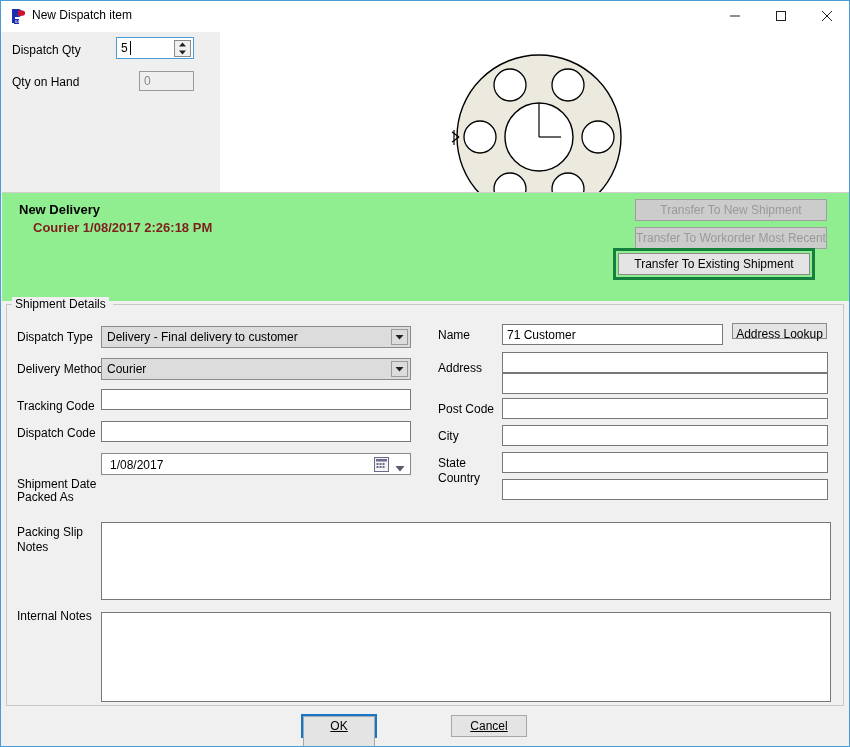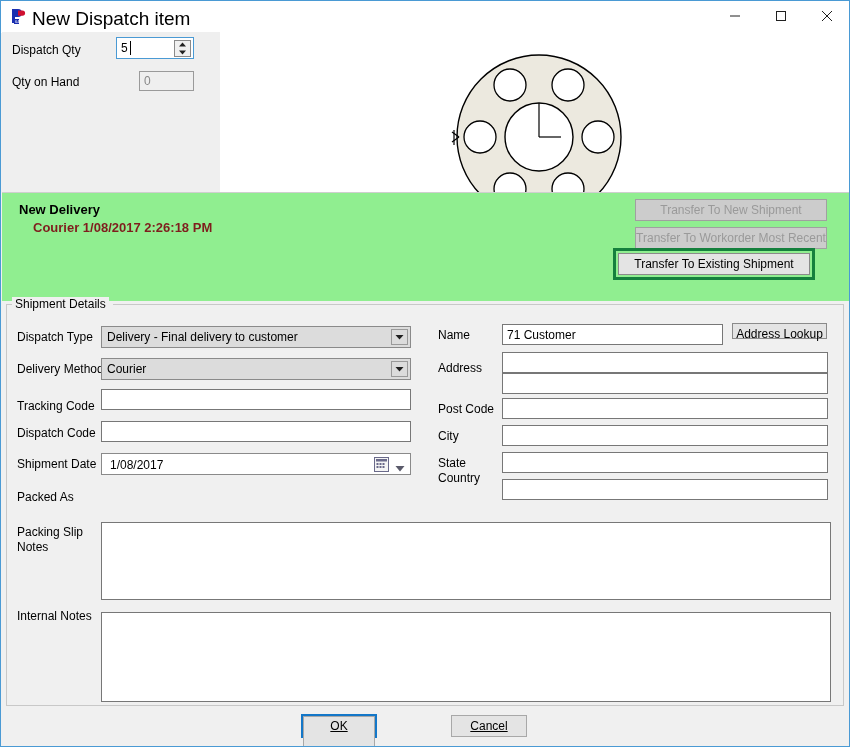--- a/index.html
+++ b/index.html
@@ -34,21 +34,21 @@
     border-bottom: 1px solid #ffffff;
   }
   #app-icon {
     position: absolute;
     left: 8px; top: 6px;
     width: 18px; height: 18px;
   }
   #title-text {
     position: absolute;
     left: 31px; top: 7px;
-    font-size: 19px;
+    font-size: 12px;
     color: #000000;
     white-space: nowrap;
   }
   .winbtn {
     position: absolute;
     top: 0;
     width: 46px;
     height: 30px;
     display: flex;
     align-items: center;
@@ -464,21 +464,21 @@
 
   <div id="group-top-left"></div>
   <div id="group-top-right"></div>
   <div id="group-shipment"></div>
   <div id="group-label">Shipment Details</div>
 
   <div class="f-label" style="left:16px; top:329px;">Dispatch Type</div>
   <div class="f-label" style="left:16px; top:361px;">Delivery Method</div>
   <div class="f-label" style="left:16px; top:398px;">Tracking Code</div>
   <div class="f-label" style="left:16px; top:425px;">Dispatch Code</div>
-  <div class="f-label" style="left:16px; top:456px;text-align:right;">Shipment Date</div>
+  <div class="f-label" style="left:16px; top:476px;text-align:right;">Shipment Date</div>
   <div class="f-label" style="left:16px; top:489px;">Packed As</div>
   <div class="f-label multi" style="left:16px; top:524px;">Packing Slip Notes</div>
   <div class="f-label multi" style="left:16px; top:608px;">Internal Notes</div>
 
   <div class="combo" style="left:100px; top:325px; width:310px;">
     <span class="combo-text">Delivery - Final delivery to customer</span>
     <span class="combo-arrow">
       <svg width="9" height="6" viewBox="0 0 9 6">
           <polygon points="0.5,1 8.5,1 4.5,5.5" fill="#202020"></polygon>
         </svg>

